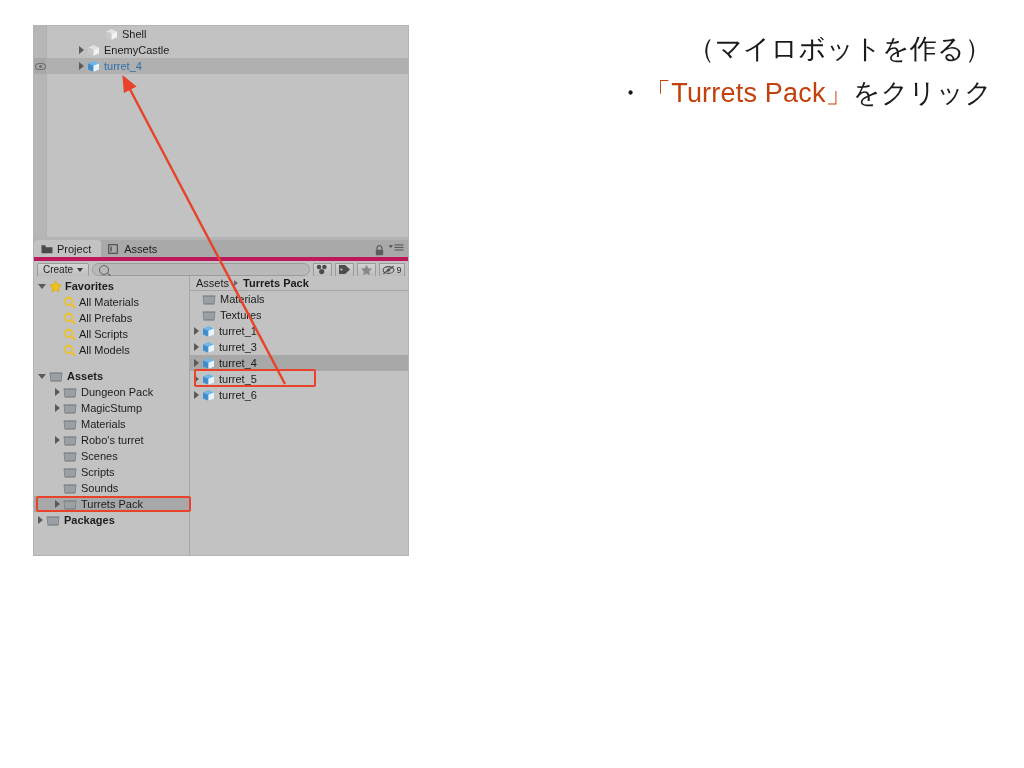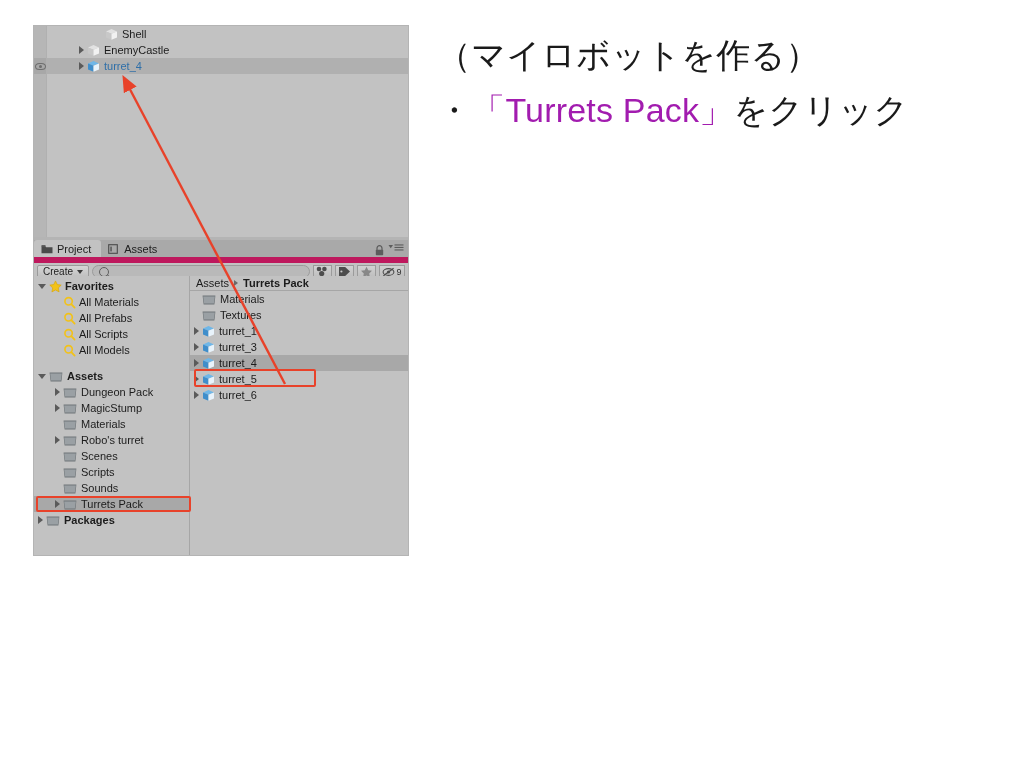--- a/index.html
+++ b/index.html
@@ -148,21 +148,21 @@
     box-sizing: border-box;
   }
 
   
   #tab-bar {
     position: relative;
     height: 17px;
     background: #a9a9a9;
     display: flex;
     align-items: flex-start;
-    border-bottom: 6px solid #be185d;
+    border-bottom: 4px solid #be185d;
   }
   .tab {
     height: 17px;
     display: flex;
     align-items: center;
     padding: 0 10px 0 7px;
     font-size: 11px;
     color: #202020;
     box-sizing: border-box;
     position: relative;
@@ -378,28 +378,29 @@
     pointer-events: none;
     z-index: 45;
   }
 
   
   #instructions {
     position: absolute;
     left: 437px;
     top: 28px;
     width: 555px;
-    font-size: 34px;
+    font-size: 27px;
     line-height: 1.62;
     color: #1a1a1a;
     letter-spacing: 0.2px;
+    text-align: right;
   }
   #instructions .line { white-space: nowrap; }
   #instructions .wrap-line { white-space: normal; }
-  .hl { color: #a21caf; }
+  .hl { color: #c2410c; }
   .bullet-line {
     display: block;
     text-indent: 0;
   }
 </style>
 </head>
 <body>
 
 <div id="unity-window">
 

